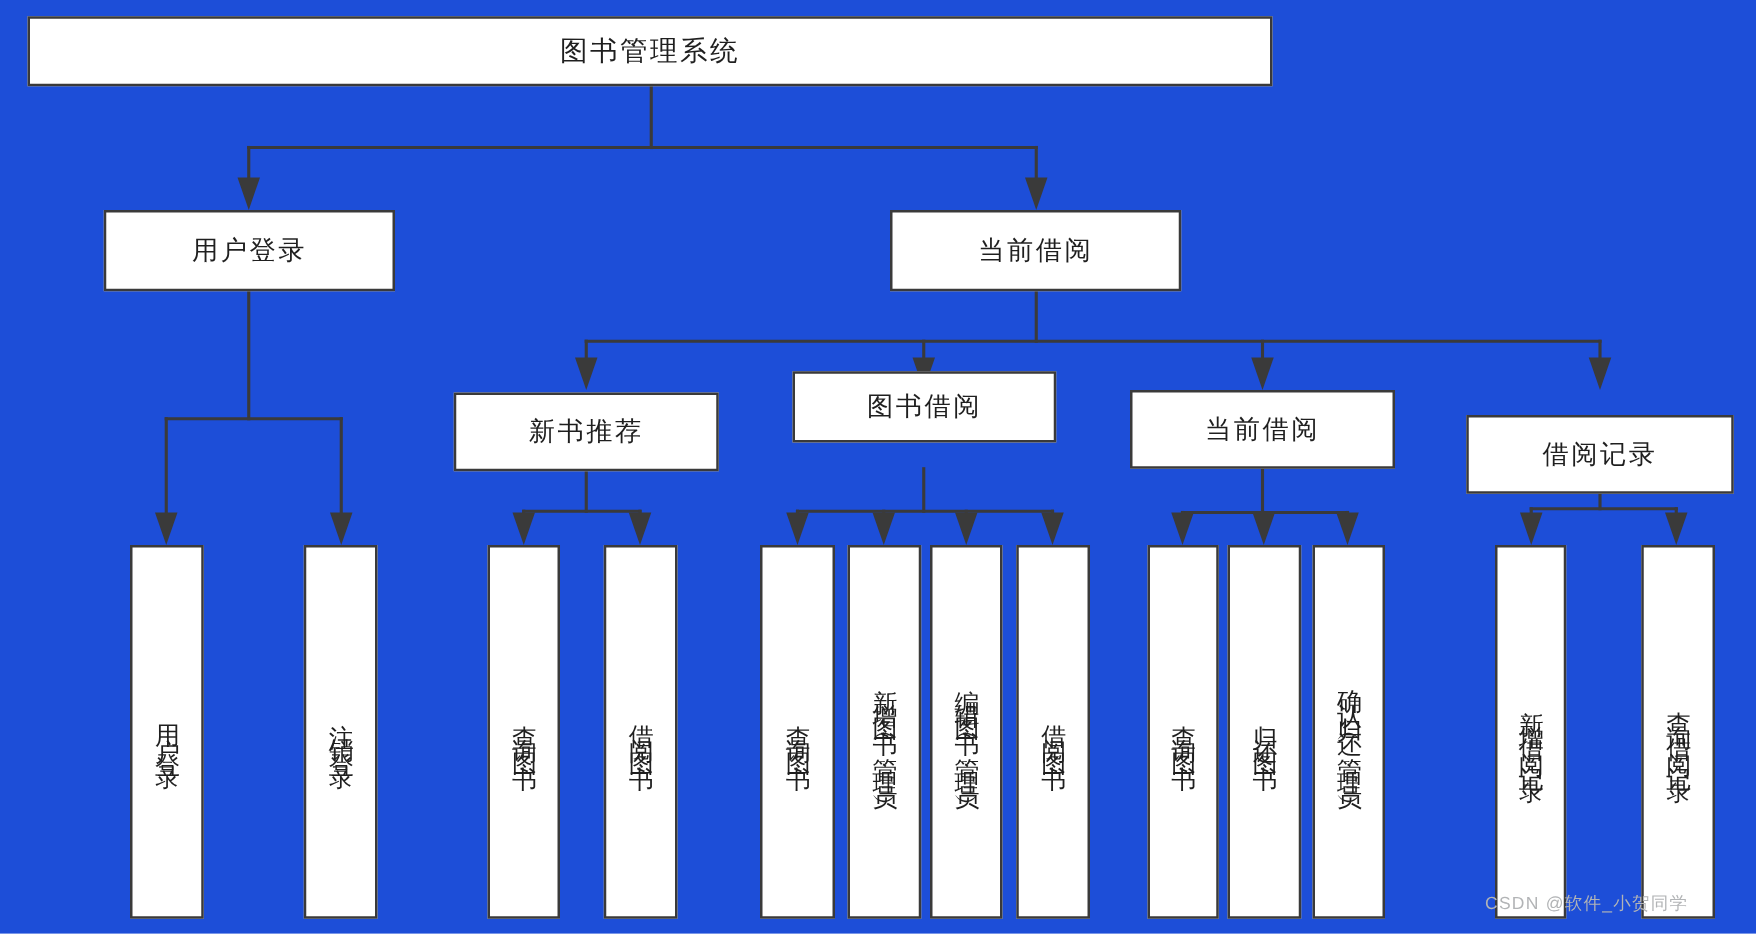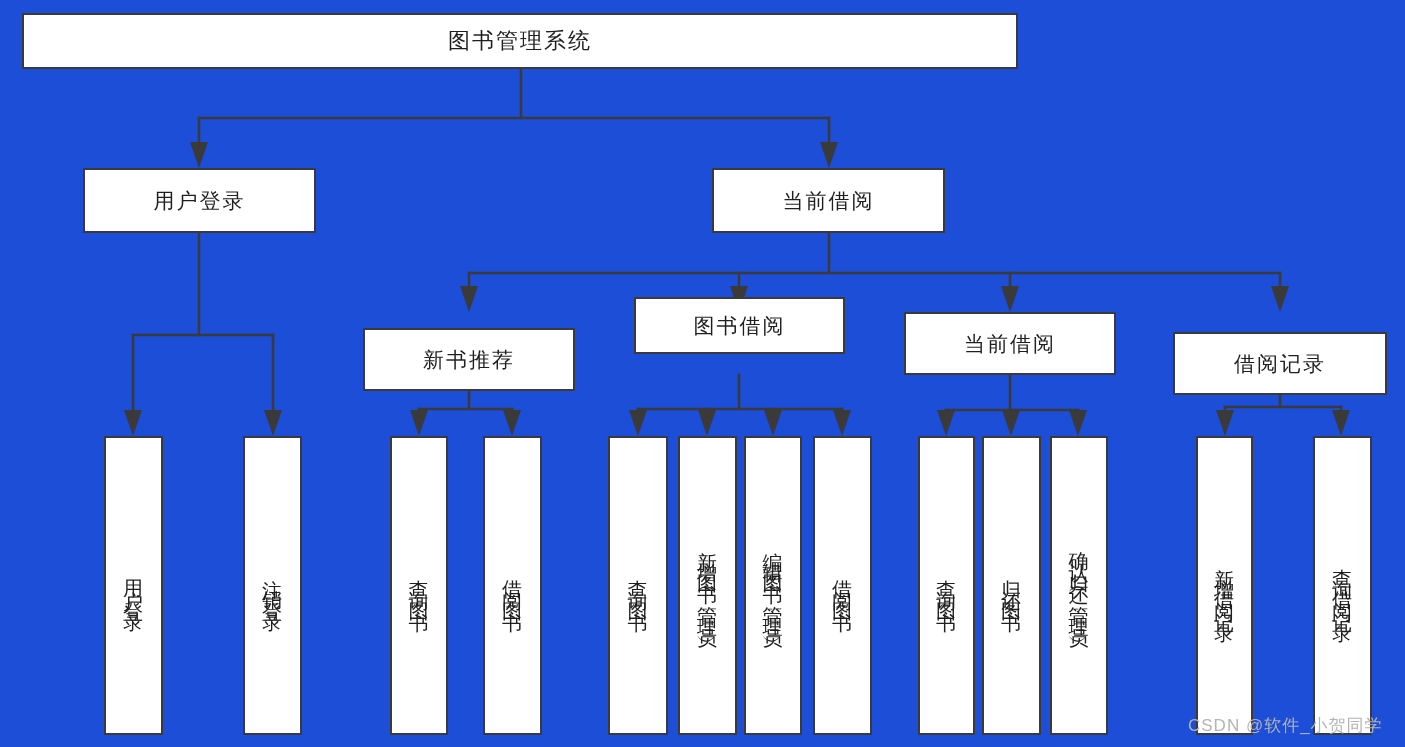--- a/index.html
+++ b/index.html
@@ -36,21 +36,21 @@
     writing-mode: vertical-rl;
     text-orientation: mixed;
     font-size: 20px;
     letter-spacing: 11px;
     white-space: normal;
   }
   .watermark {
     position: absolute;
     left: 1188px;
     top: 714px;
-    font-size: 17px;
+    font-size: 14px;
     letter-spacing: 1px;
     color: #b2b4b6;
     white-space: nowrap;
   }
 </style>
 </head>
 <body>
 
 <div class="stage">
 
@@ -125,21 +125,21 @@
       <polygon points="1216,410 1234,410 1225,436"></polygon>
       <polygon points="1332,410 1350,410 1341,436"></polygon>
     </g>
   </svg>
 
   <div class="node root-node" style="left:22px; top:13px; width:996px; height:56px;">图书管理系统</div>
 
   <div class="node" style="left:83px; top:168px; width:233px; height:65px;">用户登录</div>
   <div class="node" style="left:712px; top:168px; width:233px; height:65px;">当前借阅</div>
 
-  <div class="node" style="left:363px; top:328px; width:212px; height:63px;">新书推荐</div>
+  <div class="node" style="left:363px; top:314px; width:212px; height:63px;">新书推荐</div>
   <div class="node" style="left:634px; top:297px; width:211px; height:57px;">图书借阅</div>
   <div class="node" style="left:904px; top:312px; width:212px; height:63px;">当前借阅</div>
   <div class="node" style="left:1173px; top:312px; width:214px; height:63px;margin-top:20px;">借阅记录</div>
 
   <div class="node v" style="left:104px; top:436px; width:59px; height:299px;">用户登录</div>
   <div class="node v" style="left:243px; top:436px; width:59px; height:299px;">注销登录</div>
 
   <div class="node v" style="left:390px; top:436px; width:58px; height:299px;">查询图书</div>
   <div class="node v" style="left:483px; top:436px; width:59px; height:299px;">借阅图书</div>
 

